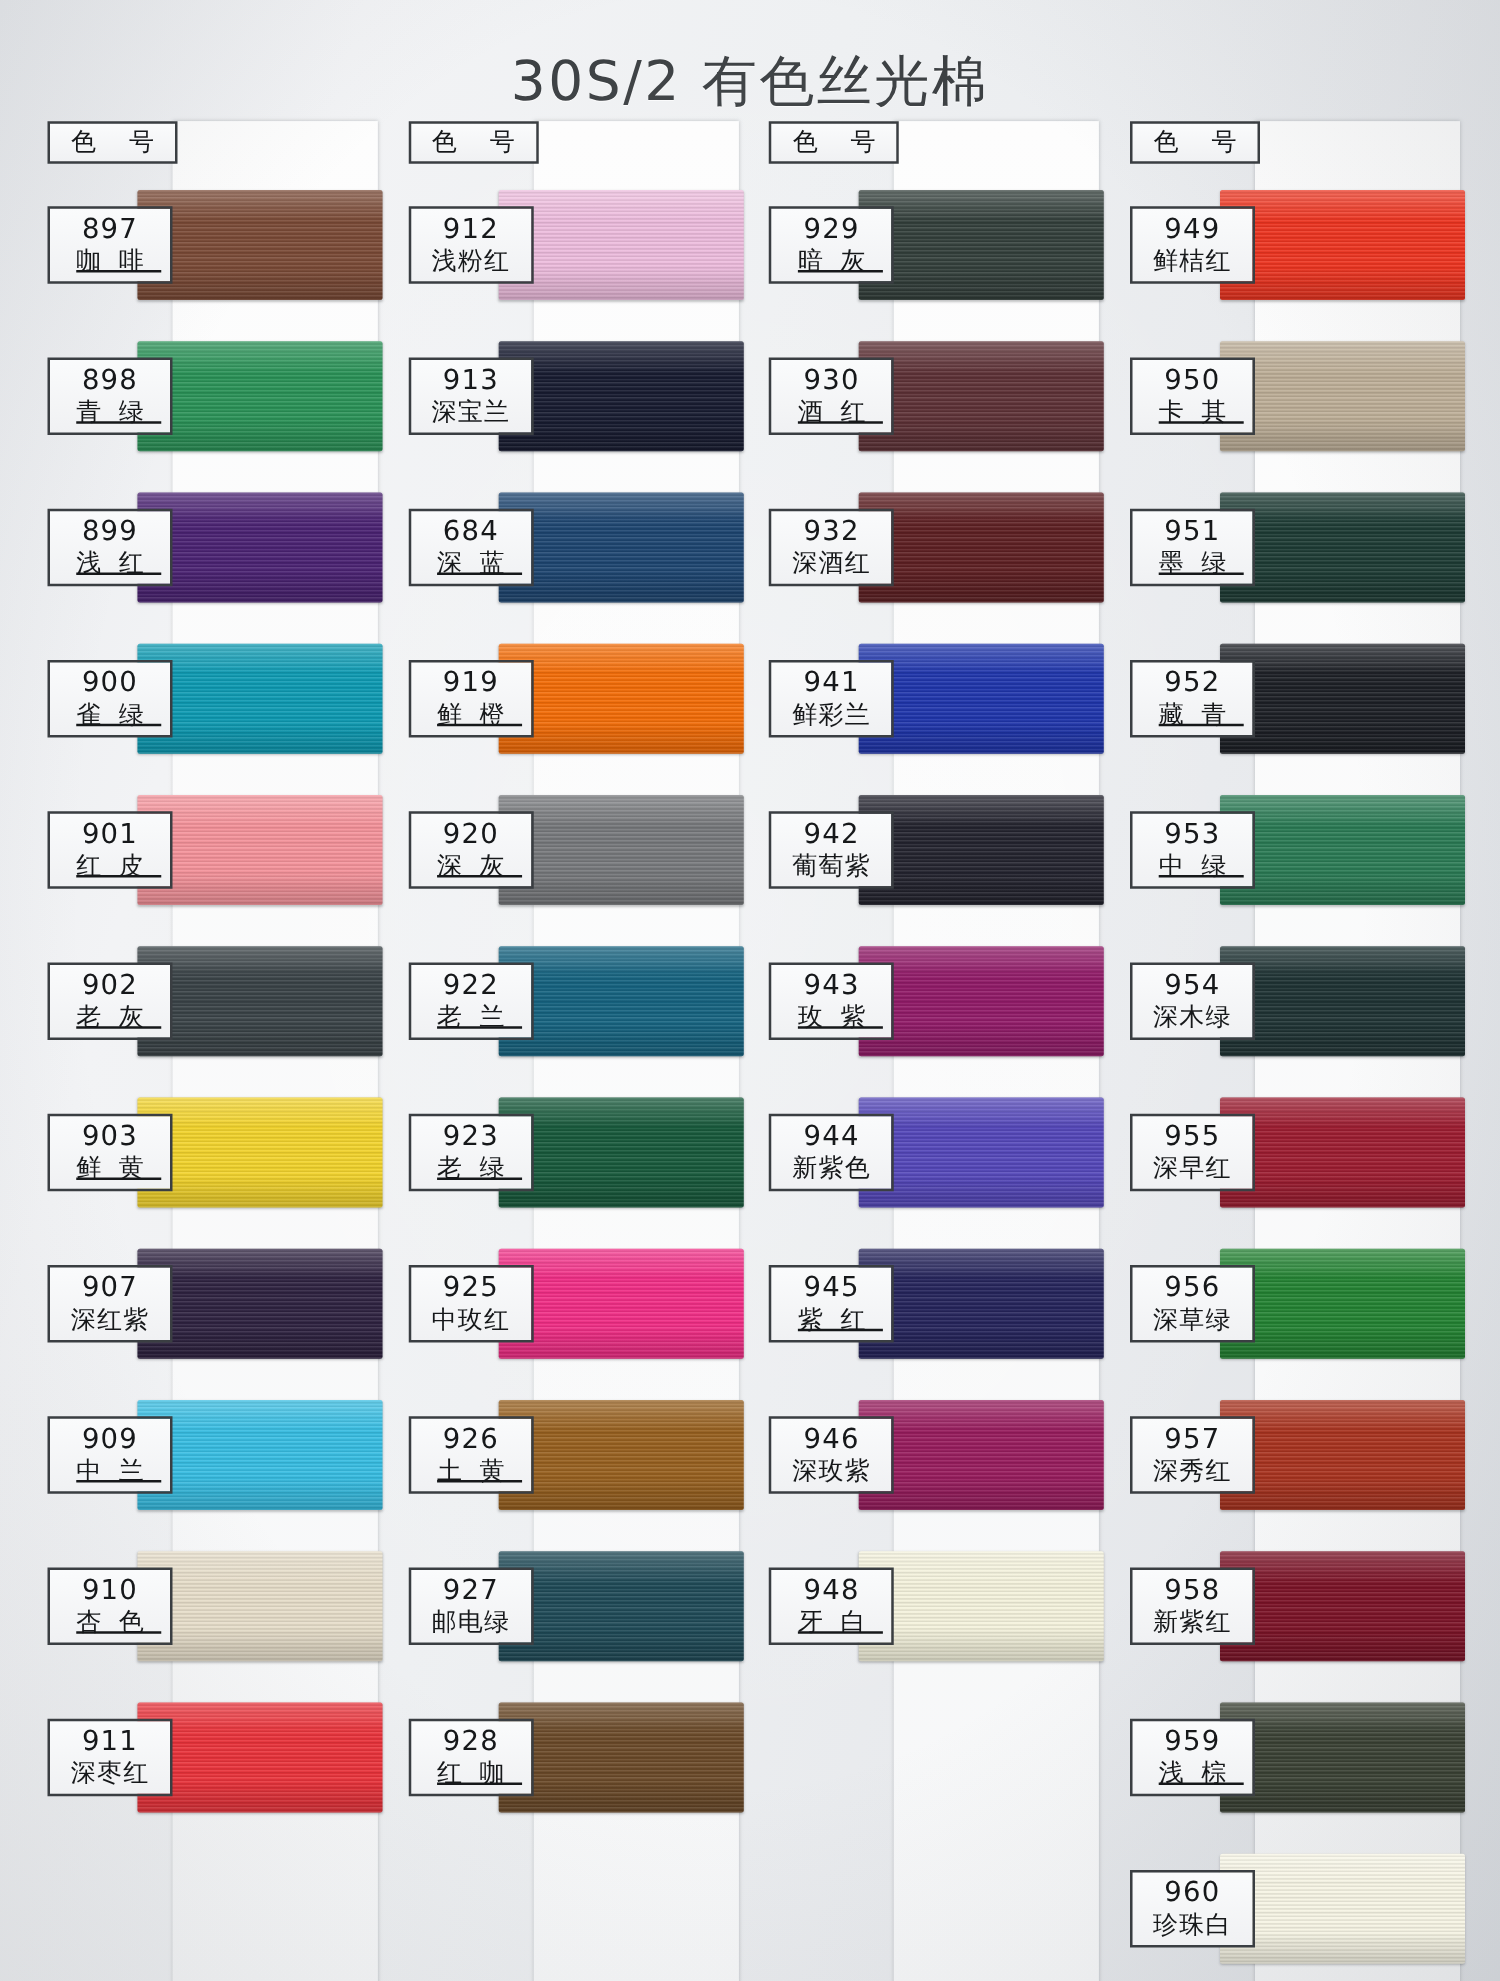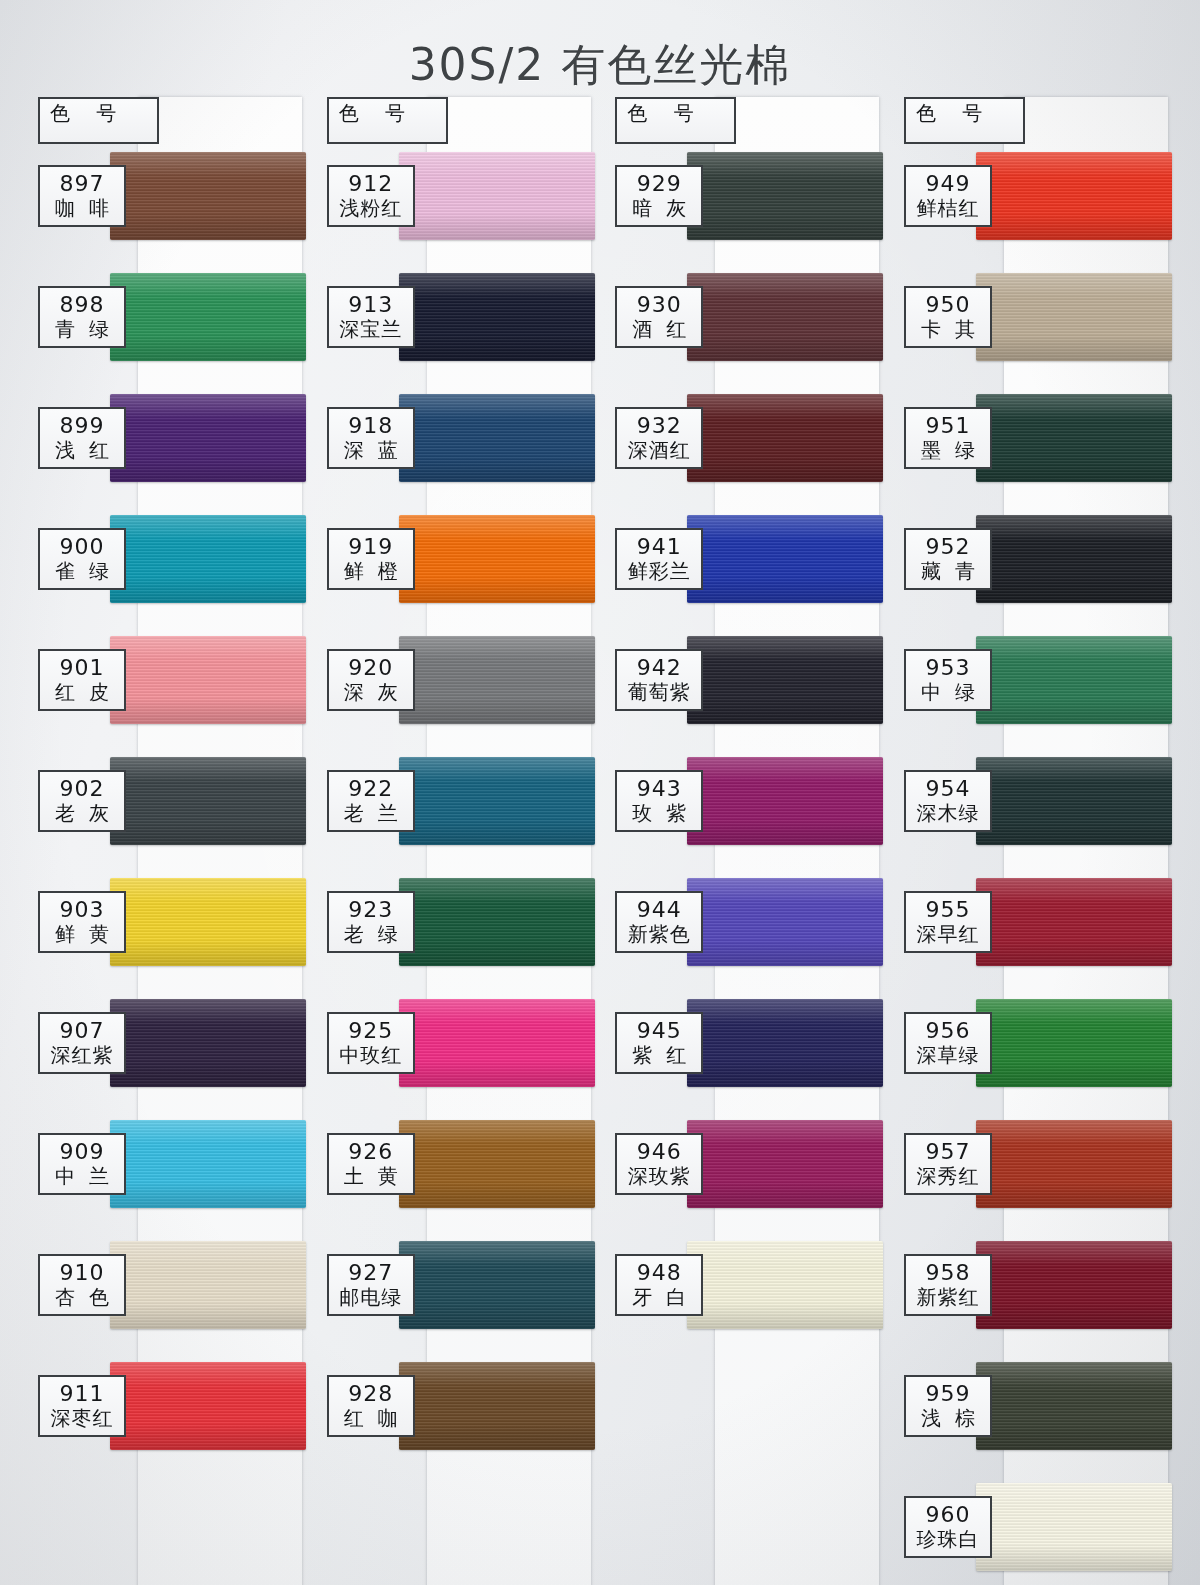--- a/index.html
+++ b/index.html
@@ -40,47 +40,47 @@
     position:absolute;top:0;left:100px;width:164px;
     background:linear-gradient(180deg,#fdfdfd,#f6f7f8);
     box-shadow:0 0 3px rgba(90,95,100,.35);
   }
 
   .row{position:relative;height:121px;}
   .headrow{position:relative;height:38px;}
 
   .label{
     position:absolute;left:0;top:50%;transform:translateY(-50%);
-    width:88px;
+    width:100px;
     border:2px solid #3a3e42;
     background:linear-gradient(180deg,#fafbfc,#f0f1f3);
     padding:4px 0 5px;
     text-align:center;
     z-index:5;
     box-sizing:border-box;
   }
   .headlabel{
-    position:absolute;left:0;top:0;width:121px;
+    position:absolute;left:0;top:0;width:104px;
     border:2px solid #3a3e42;
     background:linear-gradient(180deg,#fafbfc,#f0f1f3);
-    padding:3px 0 17px;text-align:left;z-index:5;
+    padding:3px 0 4px;text-align:center;z-index:5;
     box-sizing:border-box;
   }
   .num{
     font-size:22px;line-height:25px;color:#16181a;
     font-family:"DejaVu Sans","Liberation Sans",sans-serif;
     letter-spacing:1px;
   }
   .cname{
     font-size:20px;line-height:24px;color:#16181a;
     font-family:"DejaVu Sans","Liberation Sans",sans-serif;
     letter-spacing:1px;
     white-space:nowrap;
   }
-  .cname.sp{letter-spacing:14px;padding-left:14px;}
+  .cname.sp{letter-spacing:14px;padding-left:14px;text-decoration:underline;}
   .headtxt{
     font-size:20px;line-height:23px;color:#16181a;
     font-family:"DejaVu Sans","Liberation Sans",sans-serif;
     letter-spacing:10px;padding-left:10px;
   }
 
   
   .yarn{
     position:absolute;top:50%;transform:translateY(-50%);
     left:72px;width:196px;height:88px;
@@ -256,21 +256,21 @@
           <div class="num">913</div>
           <div class="cname">深宝兰</div>
         </div>
       </div>
       <div class="row">
         <div class="yarn" style="background:#1d4570">
           <div class="wind"></div>
           <div class="sheen"></div>
         </div>
         <div class="label">
-          <div class="num">918</div>
+          <div class="num">684</div>
           <div class="cname sp">深蓝</div>
         </div>
       </div>
       <div class="row">
         <div class="yarn" style="background:#f36c07">
           <div class="wind"></div>
           <div class="sheen"></div>
         </div>
         <div class="label">
           <div class="num">919</div>

